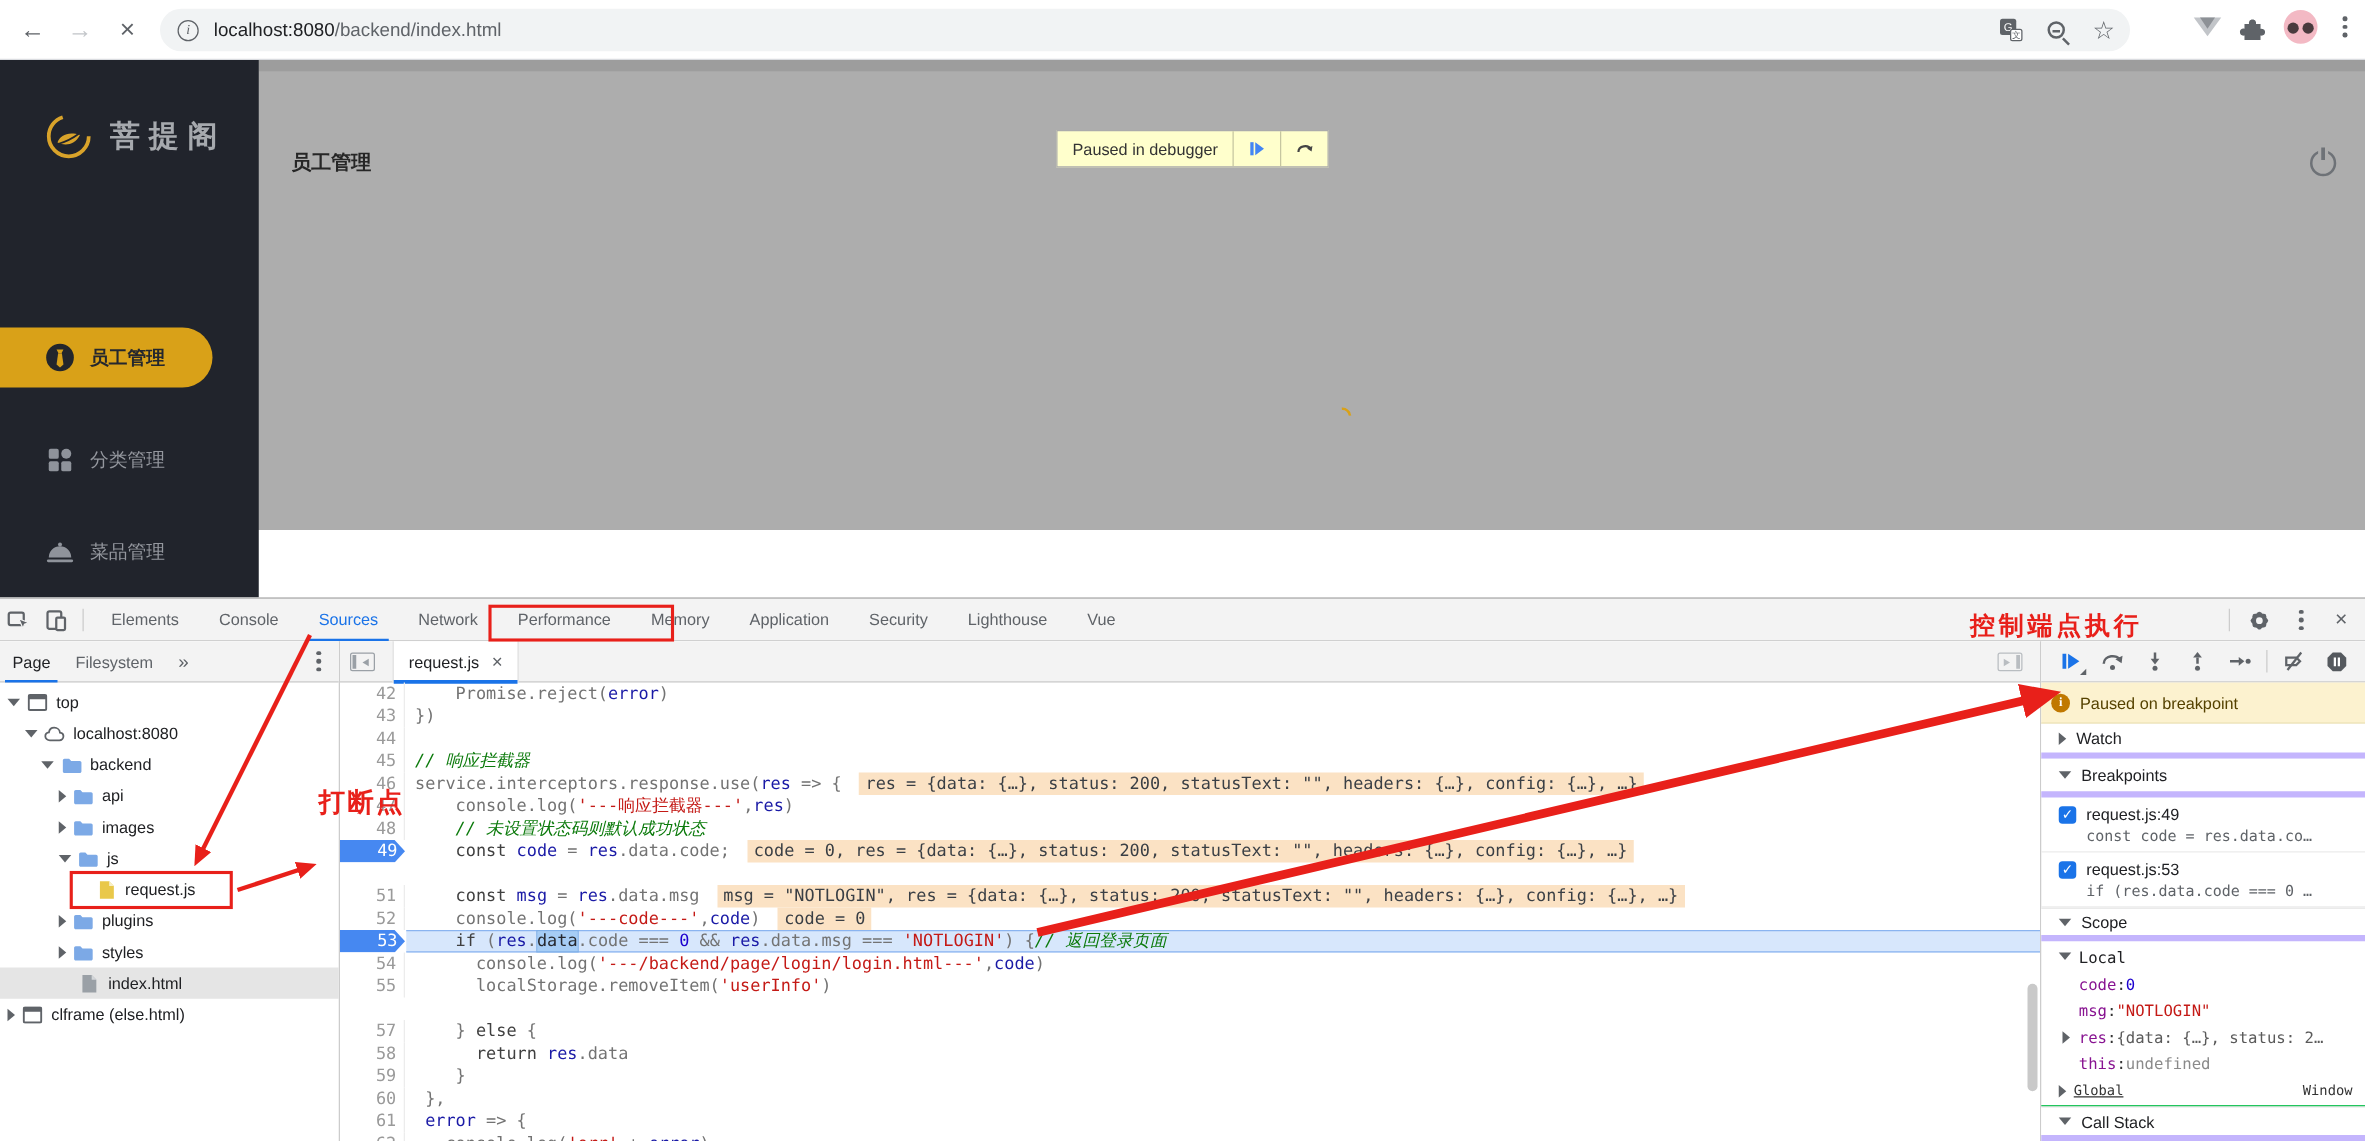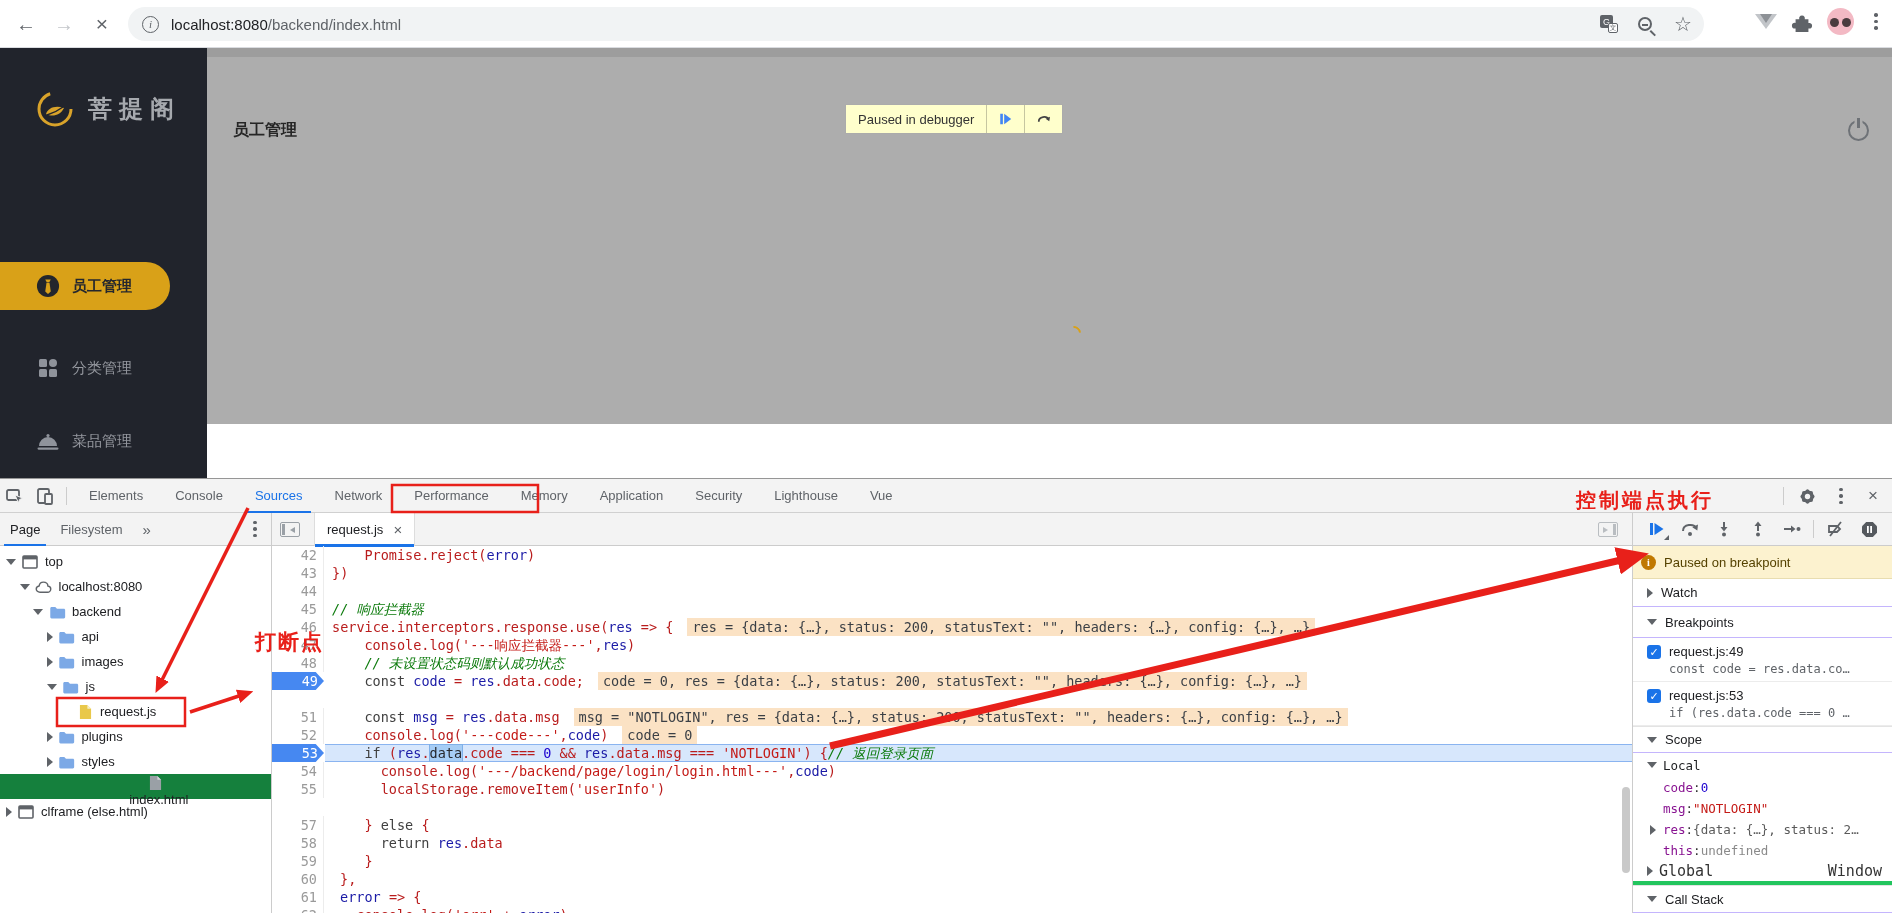--- a/index.html
+++ b/index.html
@@ -70,21 +70,21 @@
 #navigator { position:absolute; left:0; top:34px; width:272px; bottom:0; border-right:1px solid #ccc; background:#fff; }
 #nav-header { height:33px; background:#f3f3f3; border-bottom:1px solid #ccc; display:flex; align-items:center; position:relative; }
 .nav-tab { padding:0 10px; height:33px; display:flex; align-items:center; color:#5f6368; position:relative; }
 .nav-tab.active { color:#202124; }
 .nav-tab.active::after { content:""; position:absolute; left:4px; right:4px; bottom:0; height:2px; background:#1a73e8; }
 #nav-more { color:#5f6368; font-size:15px; padding:0 10px; }
 #nav-menu { position:absolute; right:8px; }
 #nav-menu i { background:#5f6368; }
 #tree { position:absolute; top:33px; left:0; right:0; bottom:0; padding-top:3px; }
 .tree-row { position:relative; height:25px; display:flex; align-items:center; color:#202124; white-space:nowrap; }
-.tree-row.selected { background:#15803d;flex-direction:column; }
+.tree-row.selected { background:#e5e5e5; }
 .tri { width:0; height:0; margin-right:5px; flex:0 0 auto; }
 .tri.open { border-left:5px solid transparent; border-right:5px solid transparent; border-top:6px solid #5f6368; }
 .tri.closed { border-top:5px solid transparent; border-bottom:5px solid transparent; border-left:6px solid #5f6368; }
 .tri.none { width:11px; }
 .tree-ico { width:18px; height:18px; margin-right:6px; flex:0 0 auto; display:flex; align-items:center; justify-content:center; }
 
 
 #editor { position:absolute; left:272px; top:34px; right:260px; bottom:0; background:#fff; }
 #editor-tabstrip { height:33px; background:#f3f3f3; border-bottom:1px solid #ccc; display:flex; align-items:center; position:relative; }
 #collapse-left { margin-left:8px; }
@@ -99,49 +99,49 @@
 #expand-right .bar { background:#b9bdc1; }
 #code { position:absolute; left:0; top:33px; right:0; bottom:0; font-family:"DejaVu Sans Mono", monospace; font-size:13.5px; }
 .crow { position:absolute; left:0; right:0; height:18px; }
 .ln { position:absolute; left:0; top:0; width:52px; height:18px; padding-right:6px; text-align:right; color:#9a9a9a; line-height:18px; border-right:1px solid #ececec; }
 .ln.bp { background:#4688f1; color:#fff; border-right:none;
   clip-path:polygon(0 0, 84% 0, 100% 50%, 84% 100%, 0 100%); }
 .codearea { position:absolute; left:53px; right:0; top:0; height:18px; line-height:18px; white-space:pre; }
 .codearea.cur { background:#d7e7fc; box-shadow:inset 0 1px 0 #8ab4f0, inset 0 -1px 0 #8ab4f0; }
 .codetext { position:absolute; left:7px; white-space:pre; }
 .tk-k { color:#404040; } .tk-v { color:#1a1aa6; } .tk-s { color:#c41a16; }
-.tk-n { color:#1c00cf; } .tk-c { color:#0b7a0b; font-style:italic; } .tk-d { color:#b91c1c; }
+.tk-n { color:#1c00cf; } .tk-c { color:#0b7a0b; font-style:italic; } .tk-d { color:#737373; }
 .tk-sel { color:#26282d; background:#a6cdf5; outline:1px solid #7fb0e8; }
 .hint { display:inline-block; margin-left:14px; padding:0 5px; background:#fbe2c4; color:#3a3f45; font-style:normal; }
 #v-scroll { position:absolute; right:2px; top:274px; width:8px; height:86px; background:#c9c9c9; border-radius:4px; }
 
 
 #debugpane { position:absolute; right:0; top:34px; width:260px; bottom:0; border-left:1px solid #ccc; background:#fff; }
 #dbg-toolbar { height:33px; background:#f3f3f3; border-bottom:1px solid #ccc; display:flex; align-items:center; padding-left:8px; gap:4px; }
 .dbg-btn { width:30px; height:26px; display:flex; align-items:center; justify-content:center; position:relative; }
 .dbg-sep { width:1px; height:18px; background:#ccc; margin:0 2px; }
 #paused-bp { height:33px; background:#fcf2cf; border-bottom:1px solid #e8ddb0; display:flex; align-items:center; padding-left:8px; gap:8px; }
 #paused-bp .pbp-ico { width:15px; height:15px; border-radius:50%; background:#c07800; color:#fff; font-size:10px; font-weight:bold; display:flex; align-items:center; justify-content:center; font-family:"Liberation Serif",serif; }
 #paused-bp .pbp-text { font-size:13px; font-weight:normal; color:#554200; }
-.sec-h { display:flex; align-items:center; padding-left:14px; border-bottom:1px solid #c4b5fd; background:#fff; color:#202124; }
+.sec-h { display:flex; align-items:center; padding-left:14px; border-bottom:5px solid #c4b5fd; background:#fff; color:#202124; }
 .sec-h .tri { margin-right:8px; }
 #watch-sec { height:28px; }
 #bps-sec { height:31px; }
 .bp-entry { border-bottom:1px solid #ececec; padding:6px 0 5px 14px; }
 .bp-line1 { display:flex; align-items:center; gap:8px; }
 .checkbox { width:14px; height:14px; background:#1a73e8; border-radius:3px; color:#fff; font-size:11px; line-height:14px; text-align:center; }
 .bp-loc { font-size:13px; color:#202124; }
 .bp-code { margin:3px 0 0 22px; font-family:"DejaVu Sans Mono",monospace; font-size:12px; color:#5f6368; white-space:nowrap; overflow:hidden; }
 #scope-sec { height:27px; border-top:1px solid #e3e3e3; }
 .scope-sub { display:flex; align-items:center; padding-left:14px; height:24px; font-family:"DejaVu Sans Mono",monospace; font-size:12.5px; color:#202124;text-align:center; }
 .scope-row { display:flex; align-items:center; padding-left:30px; height:21px; font-family:"DejaVu Sans Mono",monospace; font-size:12.5px; position:relative; }
 .scope-row .tri { position:absolute; left:17px; }
 .sc-name { color:#881391; } .sc-num { color:#1c00cf; } .sc-str { color:#c41a16; }
 .sc-und { color:#8a8a8a; } .sc-prev { color:#5a5a5a; }
-#global-row { display:flex; align-items:center; padding-left:14px; height:24px; font-family:"DejaVu Sans Mono",monospace; font-size:15px; border-bottom:4px solid #22c55e; position:relative; }
+#global-row { display:flex; align-items:center; padding-left:14px; height:24px; font-family:"DejaVu Sans Mono",monospace; font-size:11px; border-bottom:1px solid #22c55e; position:relative;text-decoration:underline; }
 #global-val { position:absolute; right:10px; color:#333; }
 #callstack-sec { height:28px; border-top:1px solid #e3e3e3; }
 
 
 #annotations { position:absolute; left:0; top:0; width:1892px; height:913px; pointer-events:none; z-index:50; }
 .red-note { position:absolute; color:#e8201a; font-weight:bold; z-index:51; pointer-events:none; }
 #note-breakpoint { left:255px; top:628px; font-size:21px; letter-spacing:2px; }
 #note-control { left:1576px; top:487px; font-size:20px; letter-spacing:3px; }
 
 svg.icon { display:block; }

